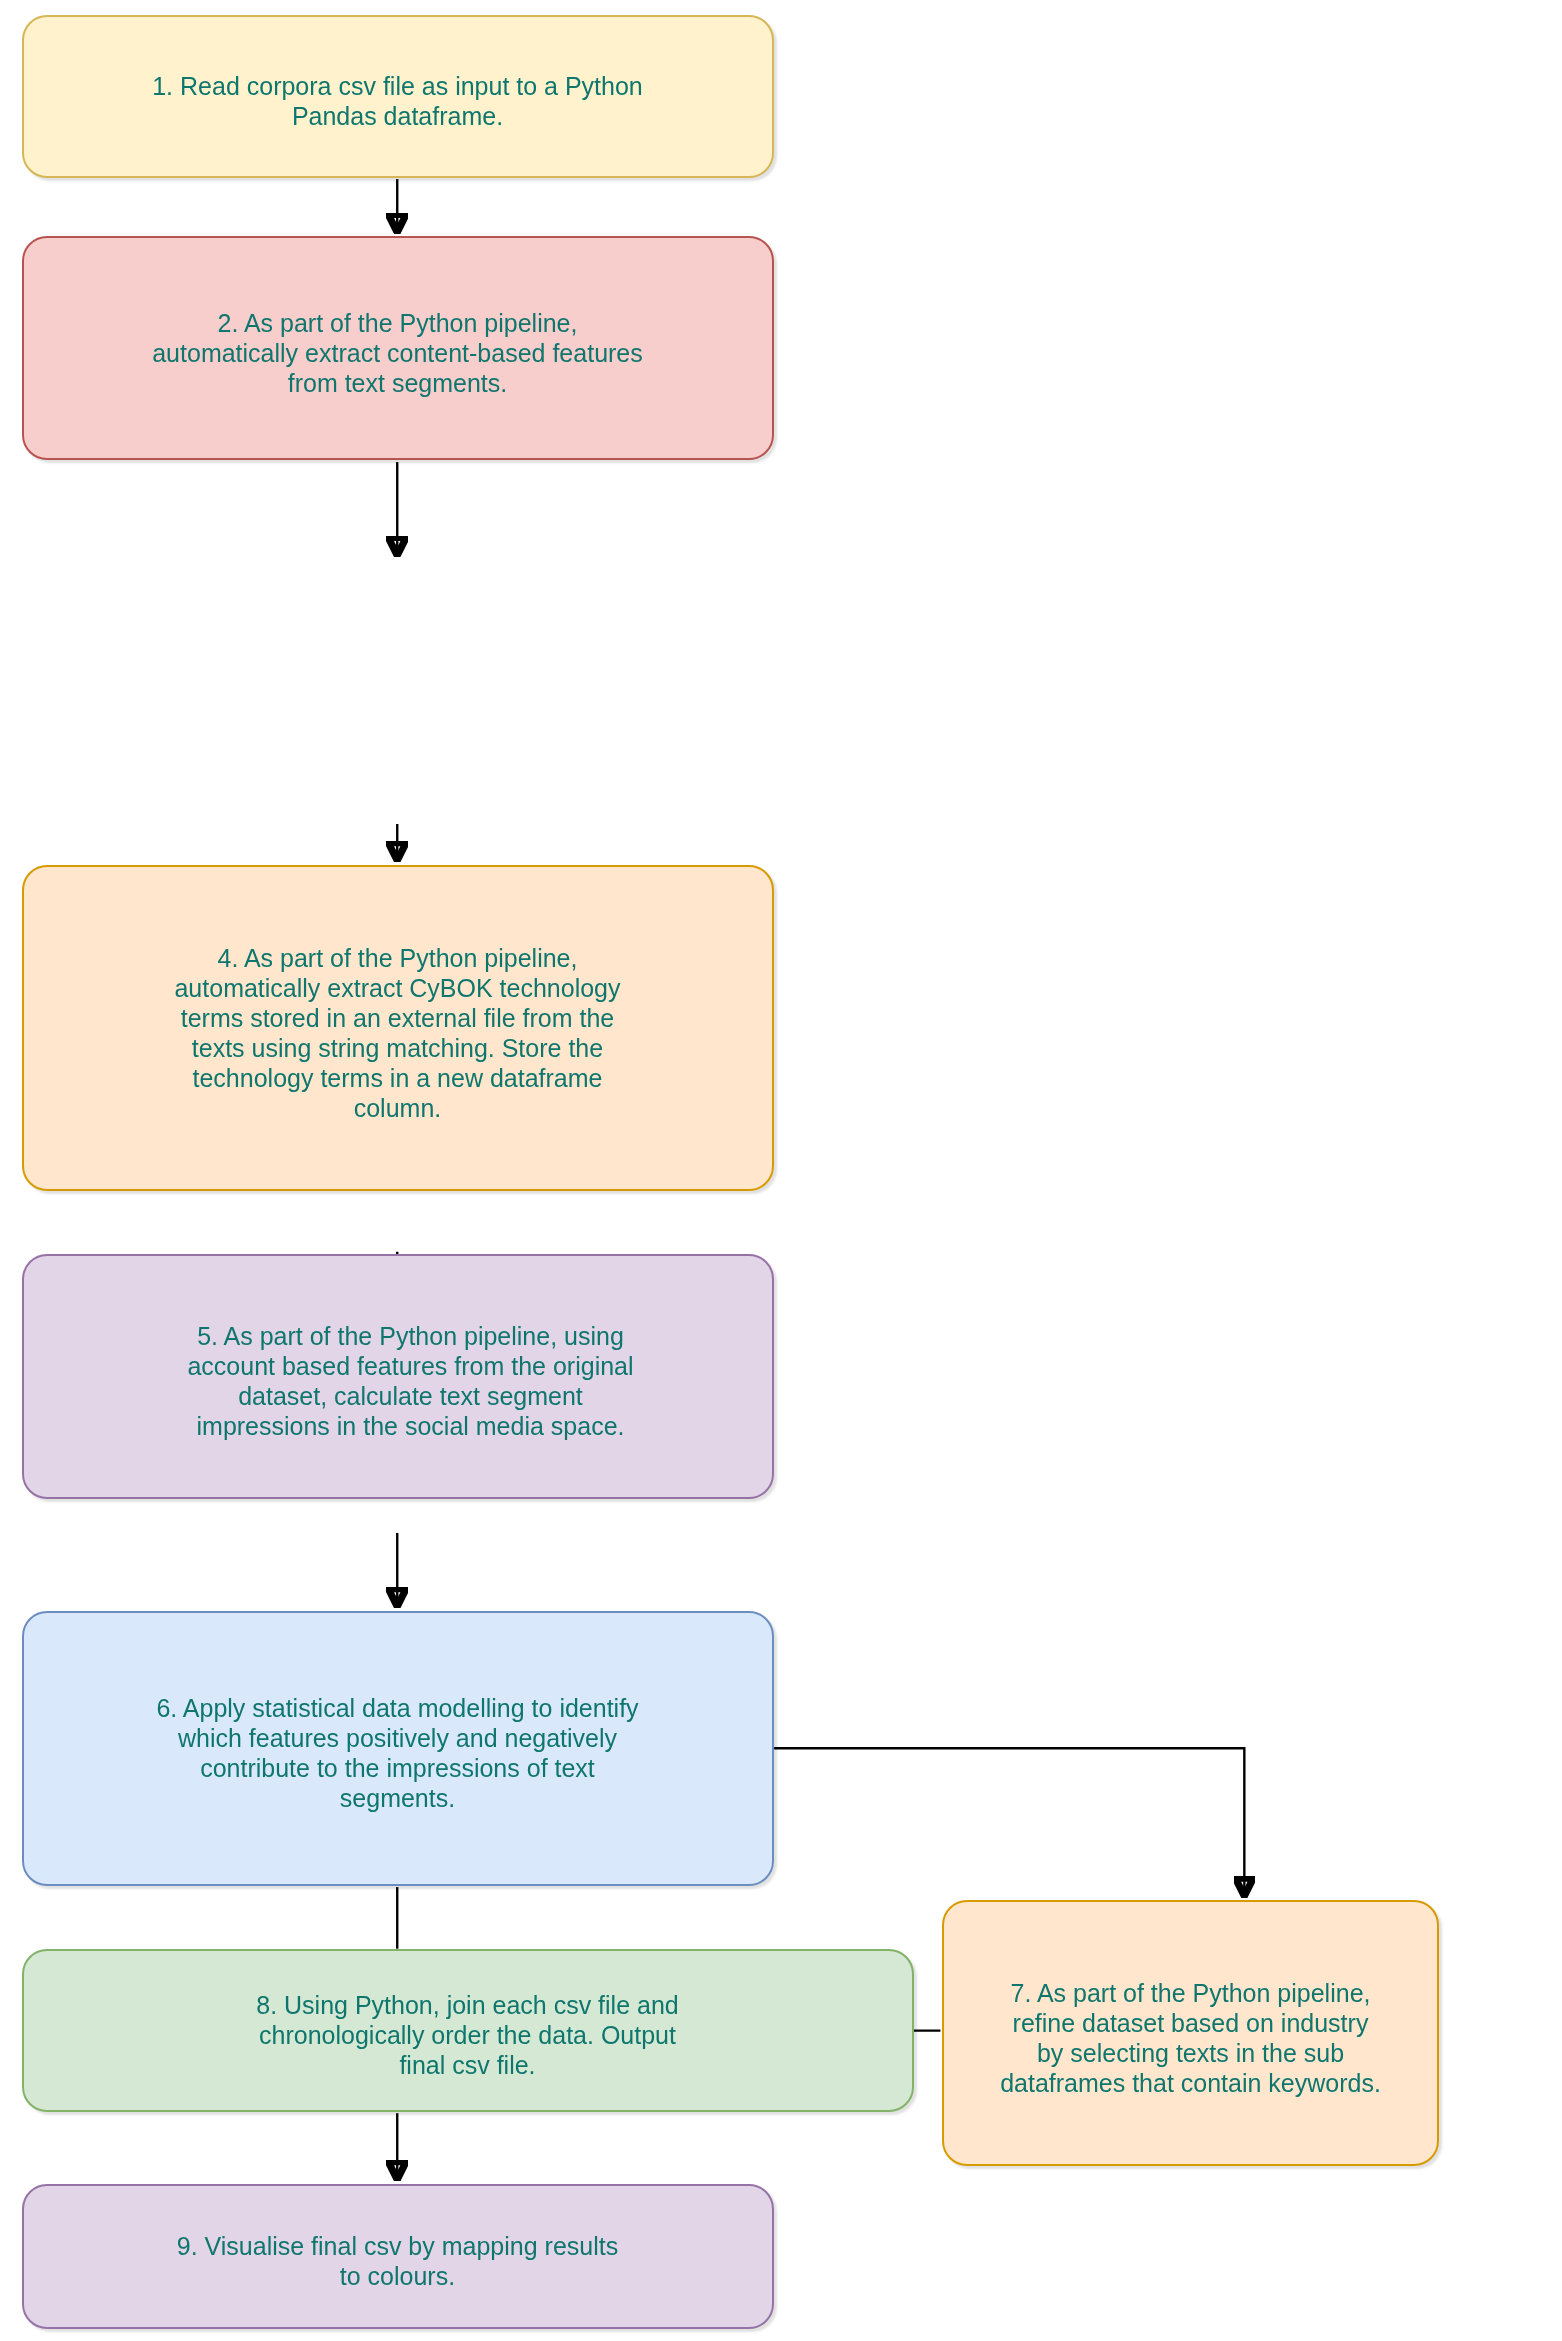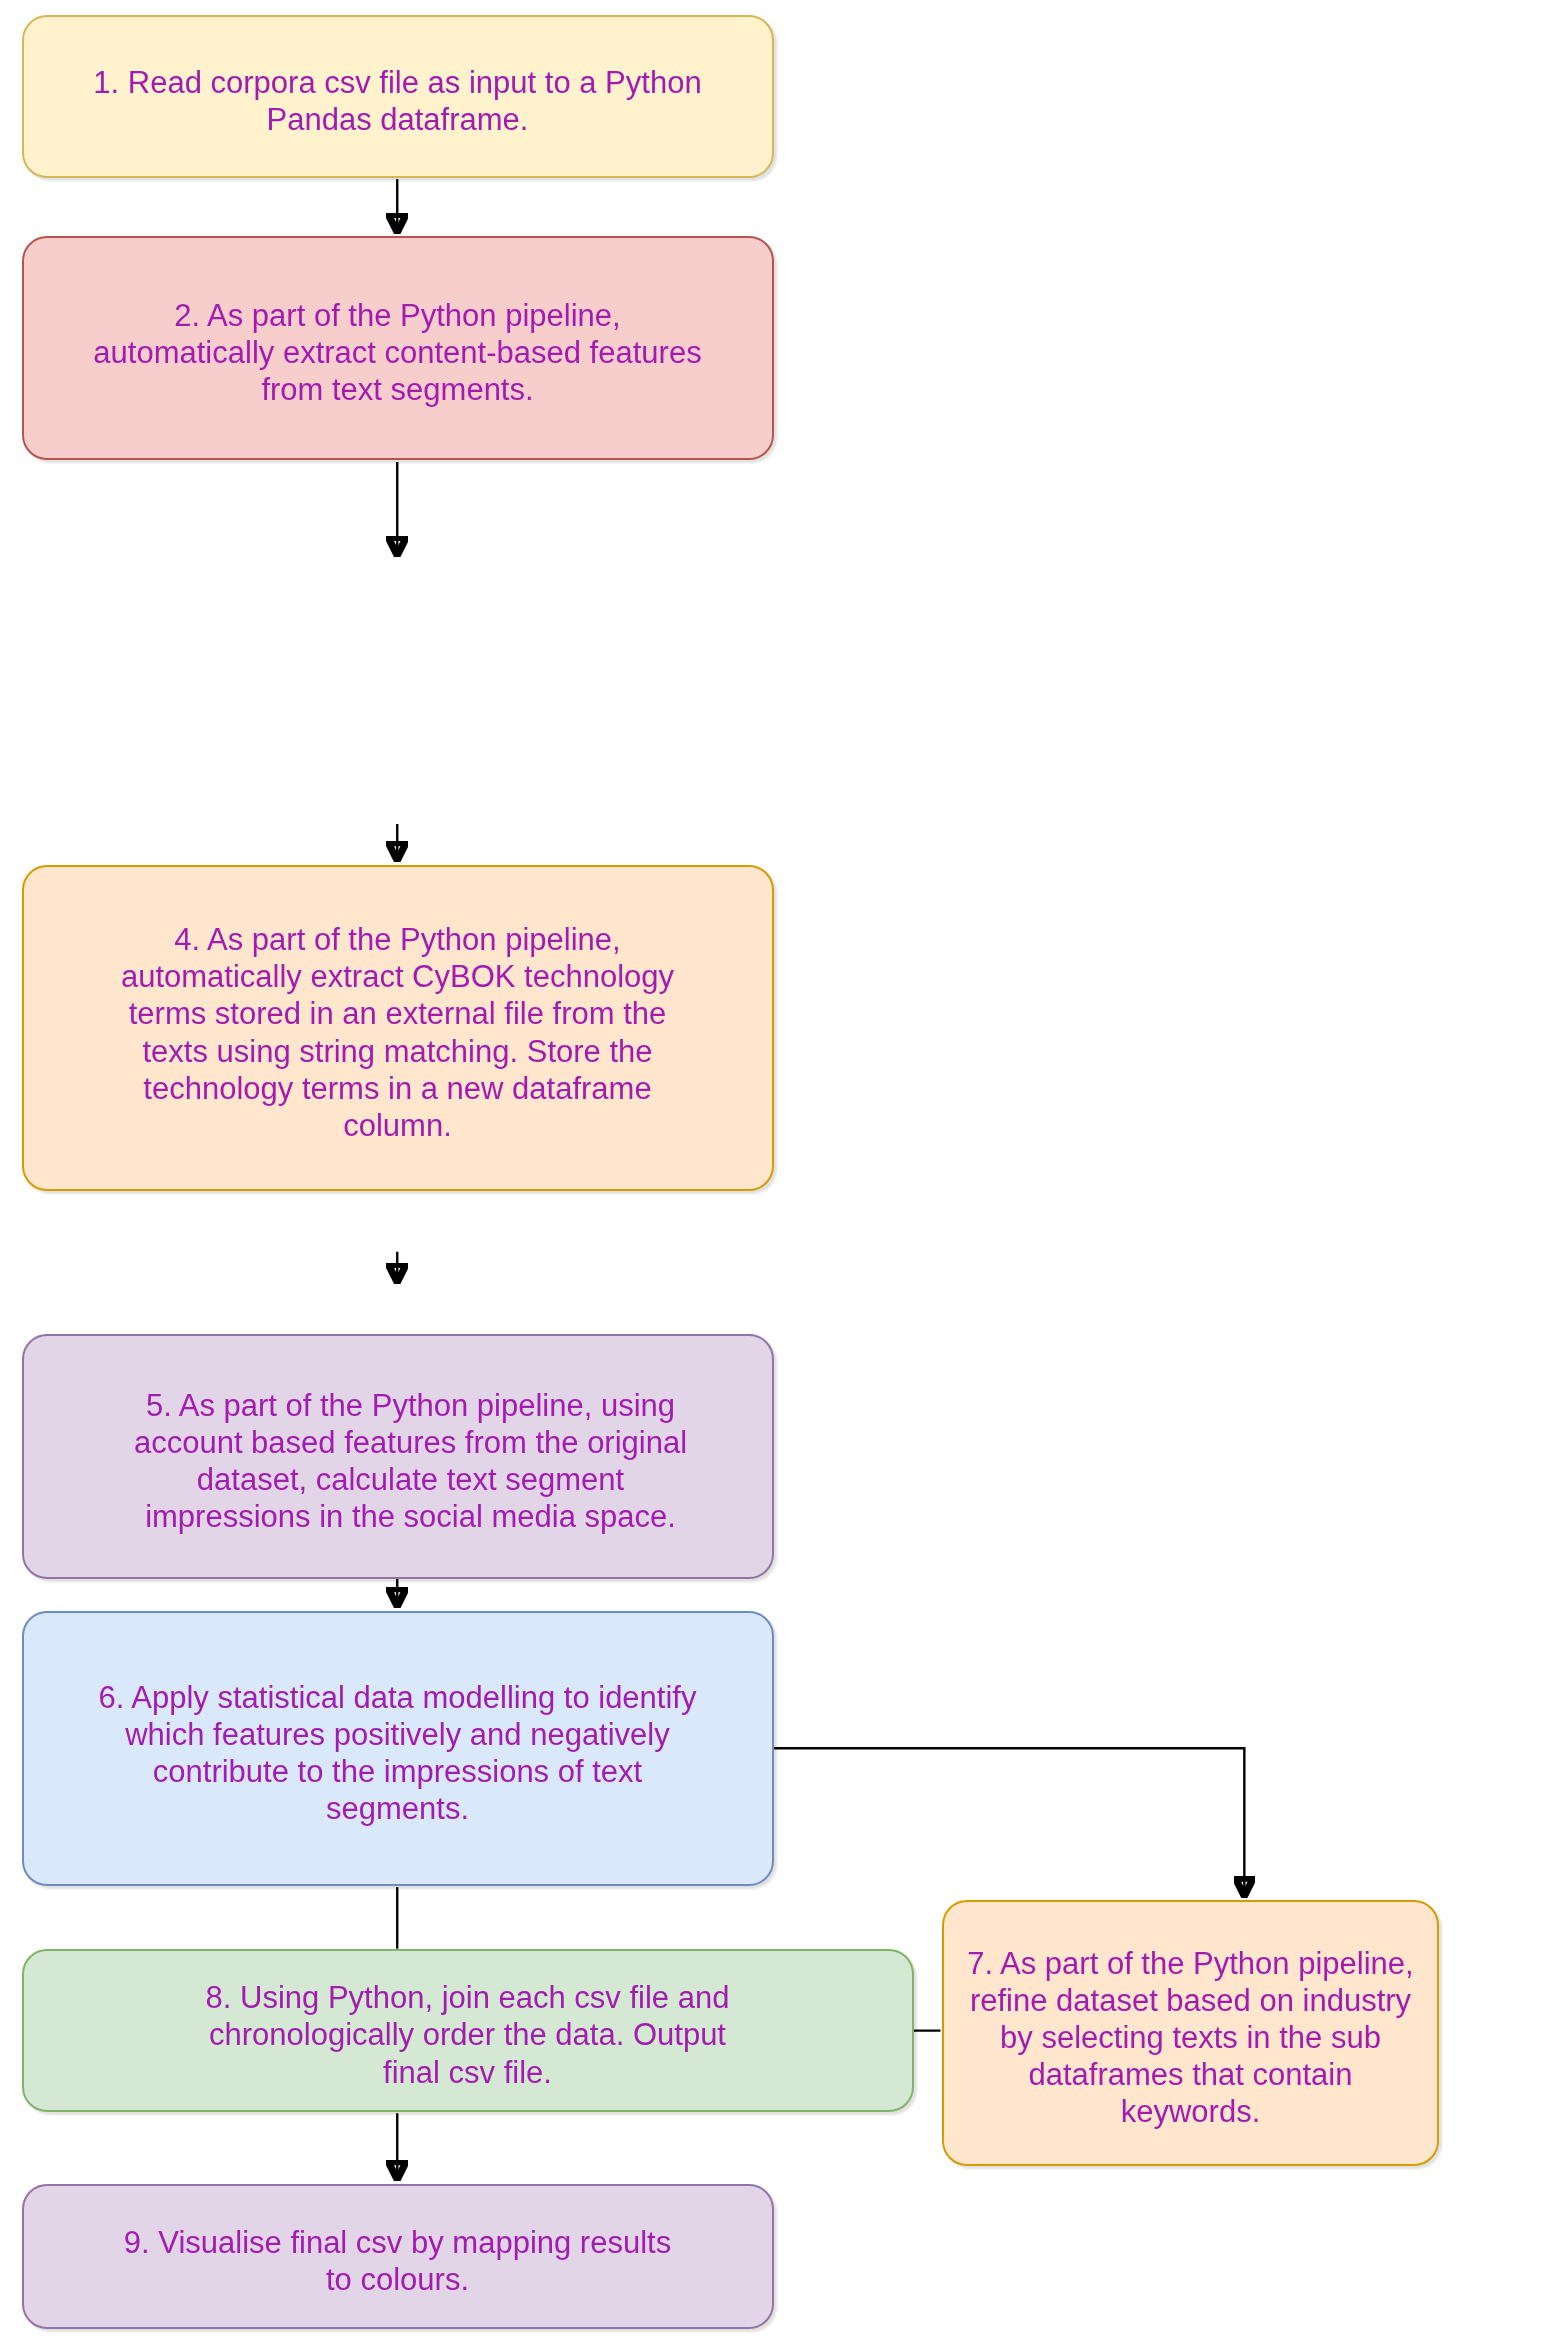--- a/index.html
+++ b/index.html
@@ -24,23 +24,23 @@
     border-radius: 25px;
     display: flex;
     align-items: center;
     justify-content: center;
     text-align: center;
     padding: 6px 13px;
     box-shadow: 3px 3px 2.4px rgba(0,0,0,0.12);
   }
   .node .label {
     white-space: pre-line;
-    font-size: 31px;
+    font-size: 25px;
     line-height: 1.2;
-    color: #a21caf;
+    color: #0f766e;
     margin-top: 9px;
   }
 </style>
 </head>
 <body>
 
 <div class="canvas">
 
   <svg class="connectors" viewBox="0 0 2611 3914" xmlns="http://www.w3.org/2000/svg">
     <defs>
@@ -73,21 +73,21 @@
 
   <div class="node" style="left: 21.5px; top: 865px; width: 752px; height: 326px; background-color: rgb(255, 230, 204); border-color: rgb(215, 155, 0);">
     <div class="label">4. As part of the Python pipeline,
 automatically extract CyBOK technology
 terms stored in an external file from the
 texts using string matching. Store the
 technology terms in a new dataframe
 column.</div>
   </div>
 
-  <div class="node" style="left: 21.5px; top: 1334px; width: 752px; height: 245px; background-color: rgb(225, 213, 231); border-color: rgb(150, 115, 166); padding-left: 39px;">
+  <div class="node" style="left: 21.5px; top: 1254px; width: 752px; height: 245px; background-color: rgb(225, 213, 231); border-color: rgb(150, 115, 166); padding-left: 39px;">
     <div class="label">5. As part of the Python pipeline, using
 account based features from the original
 dataset, calculate text segment
 impressions in the social media space.</div>
   </div>
 
   <div class="node" style="left: 21.5px; top: 1611px; width: 752px; height: 275px; background-color: rgb(218, 232, 252); border-color: rgb(108, 142, 191);">
     <div class="label">6. Apply statistical data modelling to identify
 which features positively and negatively
 contribute to the impressions of text

